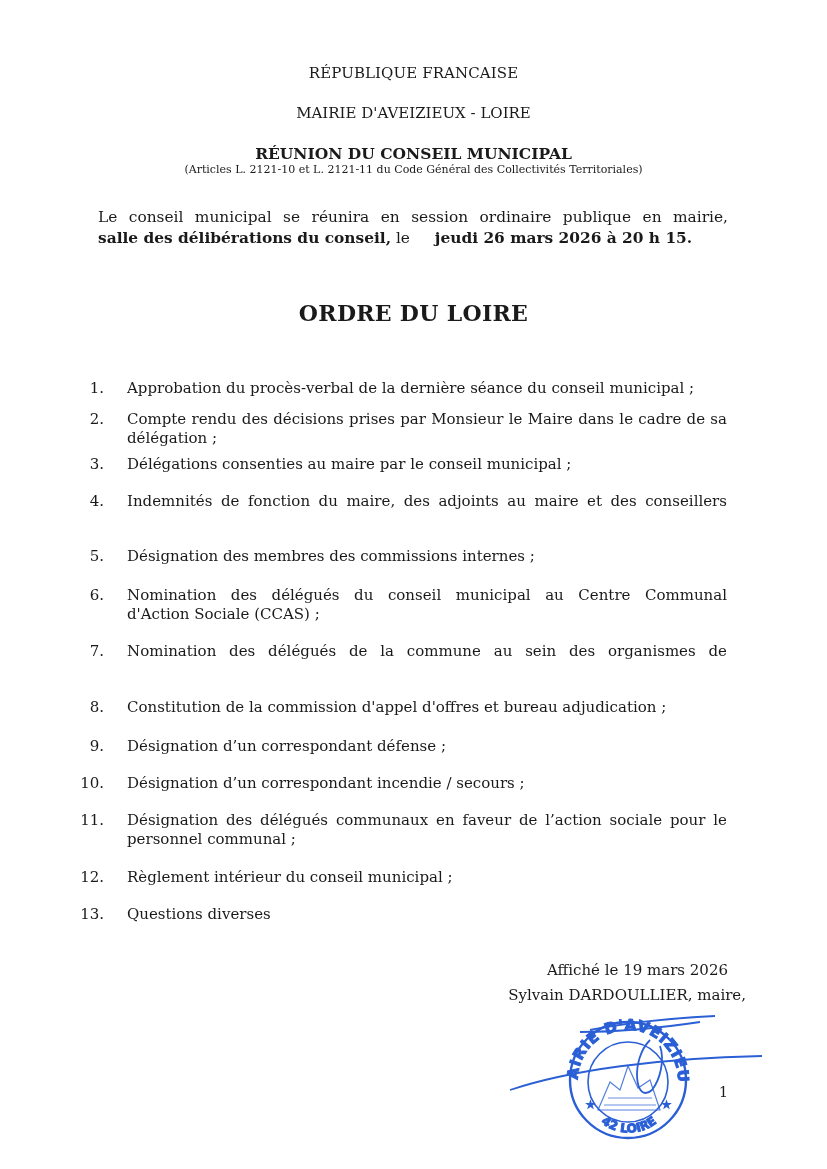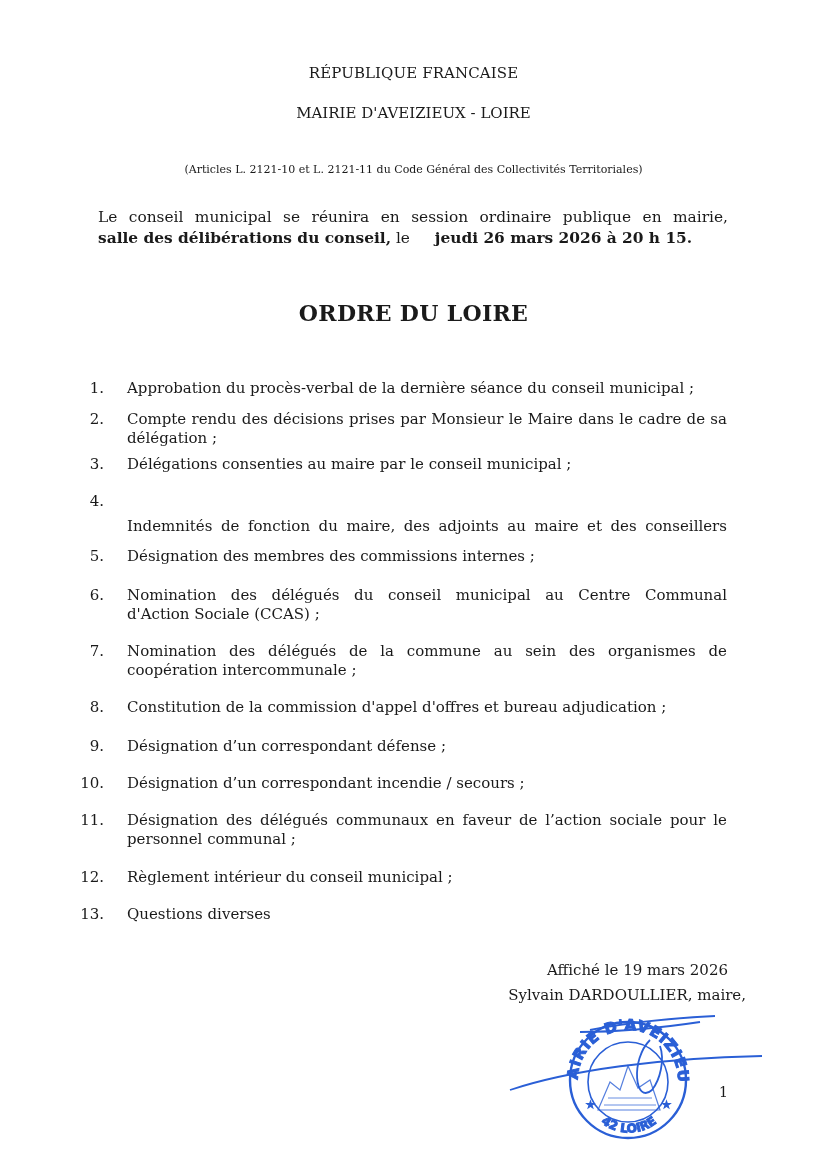--- a/index.html
+++ b/index.html
@@ -26,20 +26,21 @@
   .pagenum { position: absolute; left: 719px; top: 1084px; font-size: 14px; }
   .stamp { position: absolute; left: 500px; top: 1010px; width: 270px; height: 130px; }
 </style>
 </head>
 <body>
 
 <div class="page">
 
   <div class="center h-rep">RÉPUBLIQUE FRANCAISE</div>
   <div class="center h-mairie">MAIRIE D'AVEIZIEUX - LOIRE</div>
+  <div class="center h-reunion">RÉUNION DU CONSEIL MUNICIPAL</div>
   <div class="center h-articles">(Articles L. 2121-10 et L. 2121-11 du Code Général des Collectivités Territoriales)</div>
 
   <div class="intro">
     <span class="l1">Le conseil municipal se réunira en session ordinaire publique en mairie,</span>
     <b>salle des délibérations du conseil,</b><span> le </span><b>jeudi 26 mars 2026 à 20 h 15.</b>
   </div>
 
   <div class="center ordre">ORDRE DU LOIRE</div>
 
   <div class="agenda" id="agenda">
@@ -58,41 +59,40 @@
       </div>
       <div class="item" style="top: 455px;">
         <span class="num">3.</span>
         <span class="txt">
           <span style="display: block;">Délégations consenties au maire par le conseil municipal ;</span>
         </span>
       </div>
       <div class="item" style="top: 492px;">
         <span class="num">4.</span>
         <span class="txt">
-          <span class="jl" style="display: block; margin-top: 25px;">Indemnités de fonction du maire, des adjoints au maire et des conseillers</span>
+          <span class="jl" style="display: block;">Indemnités de fonction du maire, des adjoints au maire et des conseillers</span>
         </span>
       </div>
       <div class="item" style="top: 547px;">
         <span class="num">5.</span>
         <span class="txt">
           <span style="display: block;">Désignation des membres des commissions internes ;</span>
         </span>
       </div>
       <div class="item" style="top: 586px;">
         <span class="num">6.</span>
         <span class="txt">
           <span class="jl" style="display: block;">Nomination des délégués du conseil municipal au Centre Communal</span>
           <span style="display: block;">d'Action Sociale (CCAS) ;</span>
         </span>
       </div>
       <div class="item" style="top: 642px;">
         <span class="num">7.</span>
         <span class="txt">
           <span class="jl" style="display: block;">Nomination des délégués de la commune au sein des organismes de</span>
-          <span style="display: block;">coopération intercommunale ;</span>
         </span>
       </div>
       <div class="item" style="top: 698px;">
         <span class="num">8.</span>
         <span class="txt">
           <span style="display: block;">Constitution de la commission d'appel d'offres et bureau adjudication ;</span>
         </span>
       </div>
       <div class="item" style="top: 737px;">
         <span class="num">9.</span>

